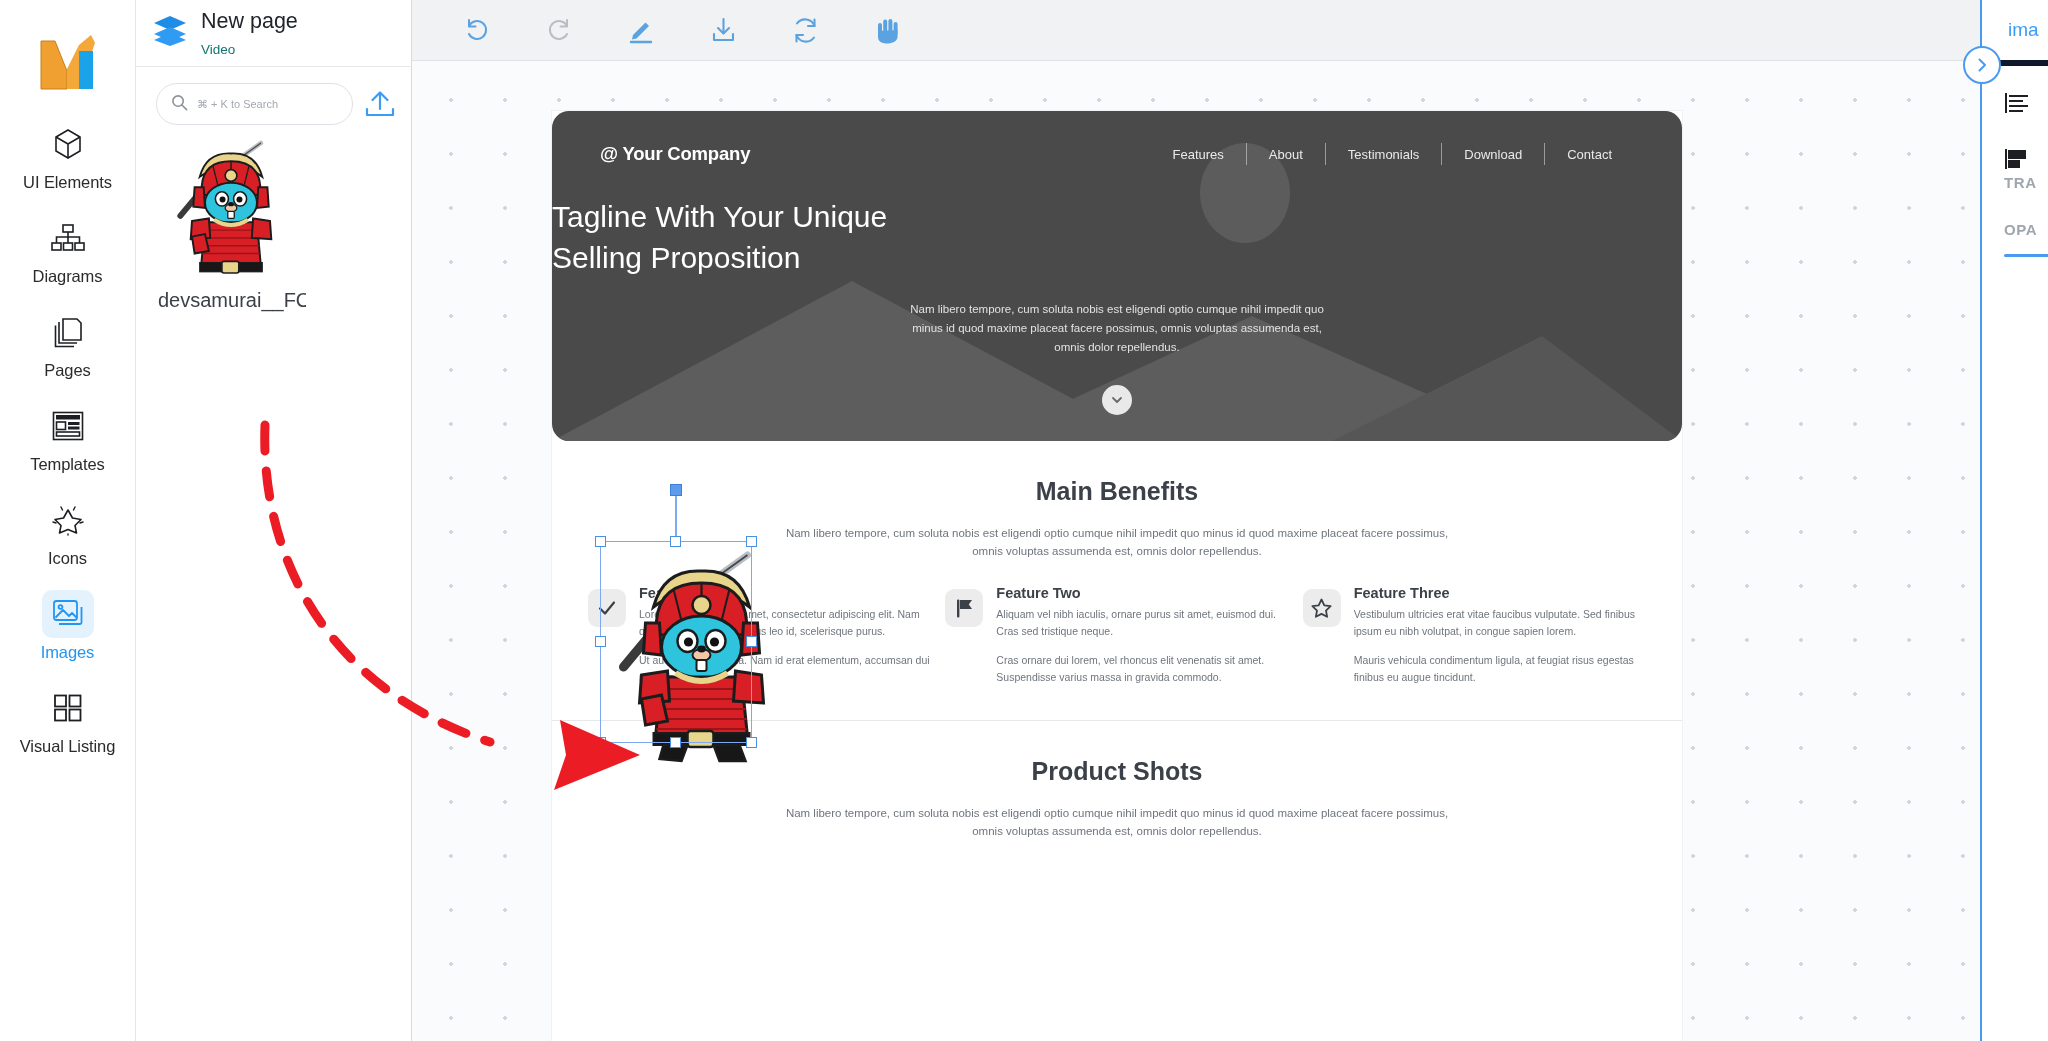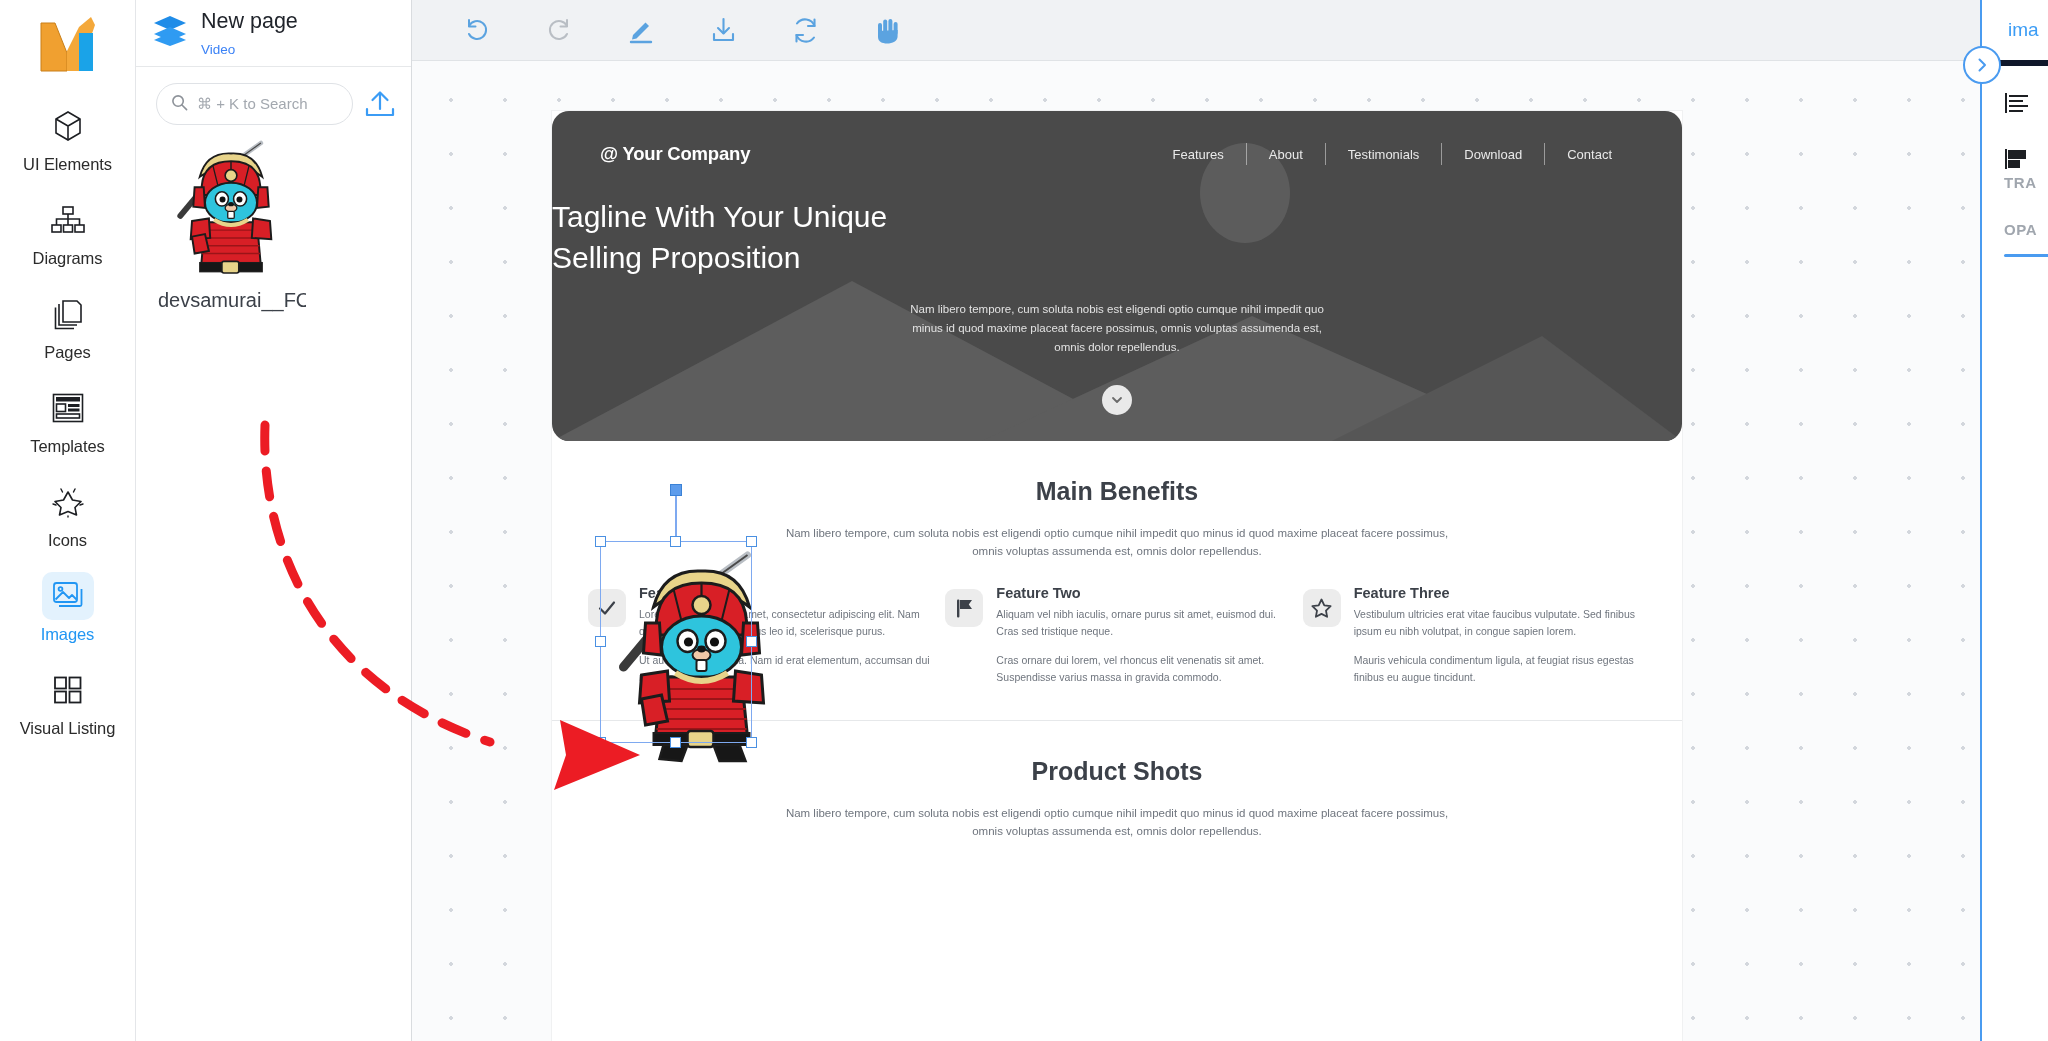--- a/index.html
+++ b/index.html
@@ -10,21 +10,21 @@
     background: #ffffff;
   }
   #app { position: relative; width: 2048px; height: 1041px; display: flex; }
 
   
   .rail {
     width: 136px; height: 1041px;
     background: #ffffff;
     border-right: 1px solid #e4e6e9;
     display: flex; flex-direction: column; align-items: center;
-    padding-top: 14px;
+    padding-top: 32px;
     flex: 0 0 136px;
     z-index: 5;
   }
   .brand { width: 70px; height: 62px; margin-bottom: 26px; display:flex; align-items:center; justify-content:center;}
   .rail-item {
     width: 110px; margin-bottom: 22px;
     display: flex; flex-direction: column; align-items: center;
     cursor: pointer;
   }
   .rail-ico {
@@ -44,31 +44,31 @@
     border-right: 1px solid #d9dcdf;
     flex: 0 0 276px;
     position: relative;
     z-index: 4;
   }
   .panel-head {
     height: 67px; border-bottom: 1px solid #e6e8ea;
     display: flex; align-items: center; padding: 0 16px; gap: 13px;
   }
   .panel-title { font-size: 21.5px; color: #20242b; line-height: 1.15; }
-  .panel-sub { font-size: 13.5px; color: #3b82f6; margin-top: 9px; }
+  .panel-sub { font-size: 13.5px; color: #0f766e; margin-top: 9px; }
 
   .panel-search-row {
     display: flex; align-items: center; gap: 10px;
     padding: 16px 14px 0 20px;
   }
   .search-box {
     flex: 1; height: 42px; border: 1px solid #dfe2e6; border-radius: 21px;
     background: #fff; display: flex; align-items: center; padding: 0 14px; gap: 9px;
   }
-  .search-ph { font-size: 15px; color: #a3a8af; }
+  .search-ph { font-size: 11px; color: #a3a8af; }
   .upload-btn { width: 34px; height: 34px; display:flex; align-items:center; justify-content:center; cursor: pointer;}
 
   .asset-grid { padding: 14px 20px 0 20px; }
   .asset { width: 150px; cursor: pointer; }
   .asset-thumb {
     width: 150px; height: 140px; display: flex; align-items: center; justify-content: center;
   }
   .asset-name {
     font-size: 20px; color: #3c4149; margin-top: 10px; padding-left: 2px;
     white-space: nowrap; overflow: hidden;

